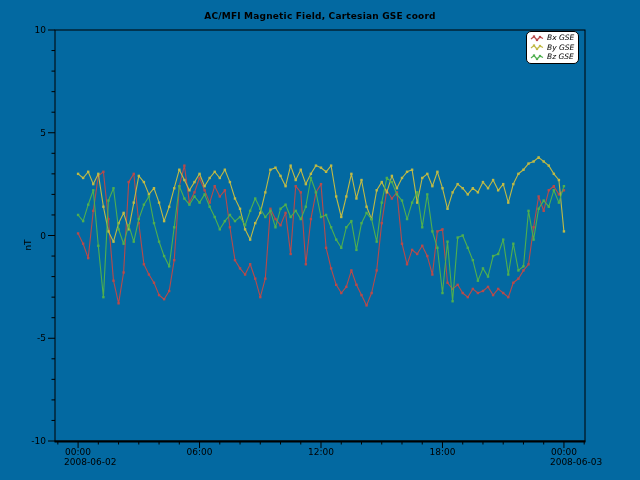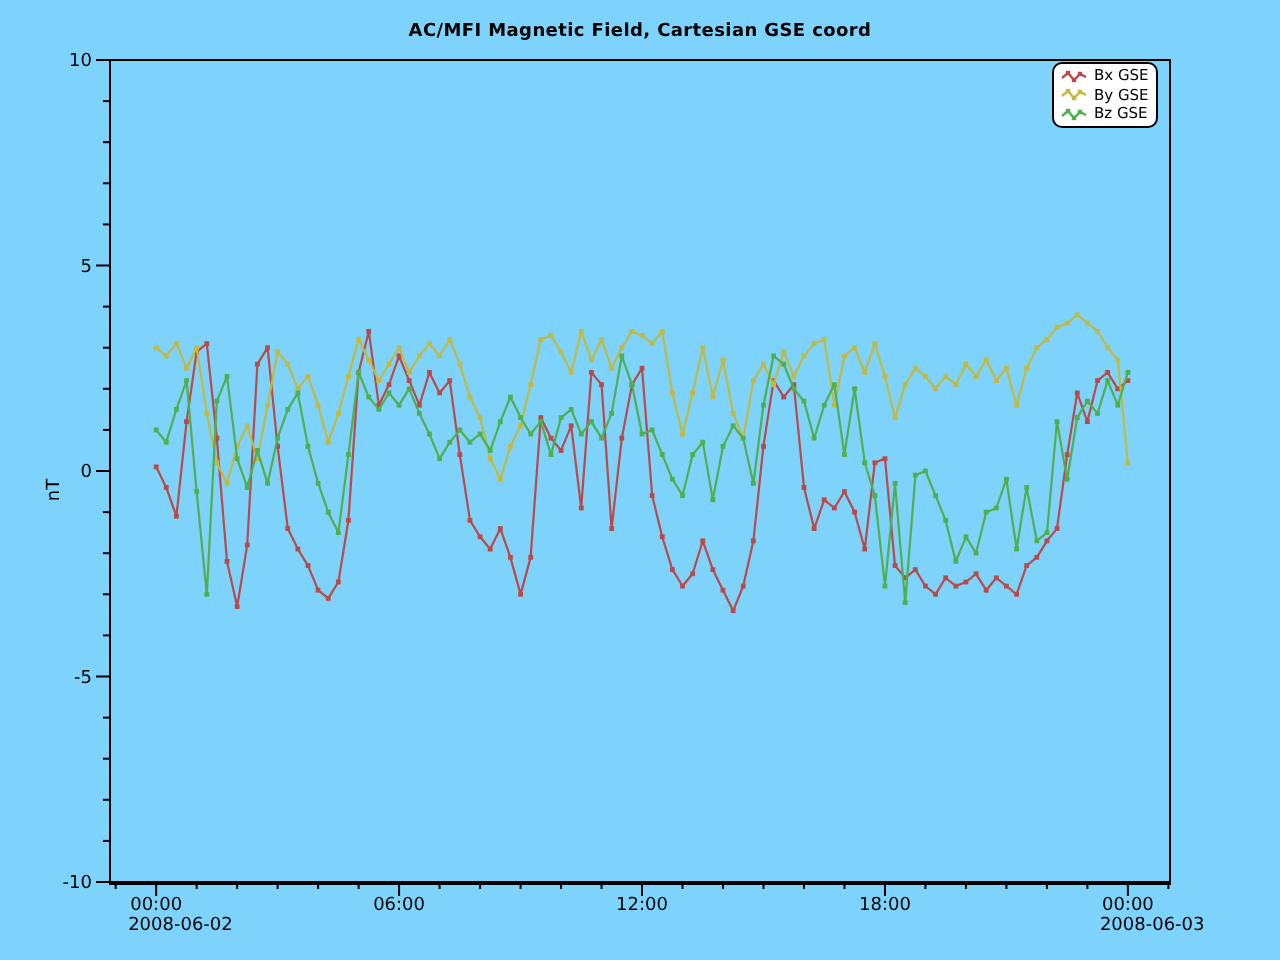--- a/index.html
+++ b/index.html
@@ -1,26 +1,26 @@
 <!DOCTYPE html>
 <html><head>
 <meta charset="utf-8">
 <style>
   html,body{margin:0;padding:0;background:#fff;}
-  .figure{position:relative;width:640px;height:480px;background:#7dd3fc;
+  .figure{position:relative;width:640px;height:480px;background:#0369a1;
           font-family:"DejaVu Sans",sans-serif;color:#000;overflow:hidden;}
   .title{position:absolute;top:11px;left:0;width:100%;text-align:center;
          font-size:9px;font-weight:600;letter-spacing:.2px;}
   .ylabel{position:absolute;left:22px;top:240px;font-size:9px;
           transform:rotate(-90deg);transform-origin:center;}
   svg text{font-family:"DejaVu Sans",sans-serif;font-size:9px;fill:#000;}
   .legend{position:absolute;left:526px;top:31px;width:53px;height:33px;
           border:1px solid #000;border-radius:5px;background:#fff;
           display:flex;flex-direction:column;justify-content:space-evenly;
-          padding:1px 2px 1px 3px;box-sizing:border-box;}
+          padding:1px 2px 1px 3px;box-sizing:border-box;font-style:italic;}
   .legend-row{display:flex;align-items:center;gap:2px;height:9px;}
   .ltext{font-size:7.5px;line-height:8px;white-space:nowrap;}
 </style>
 </head>
 <body>
 
 <div class="figure">
   <div class="title">AC/MFI  Magnetic Field, Cartesian GSE coord</div>
   <div class="ylabel">nT</div>
 

